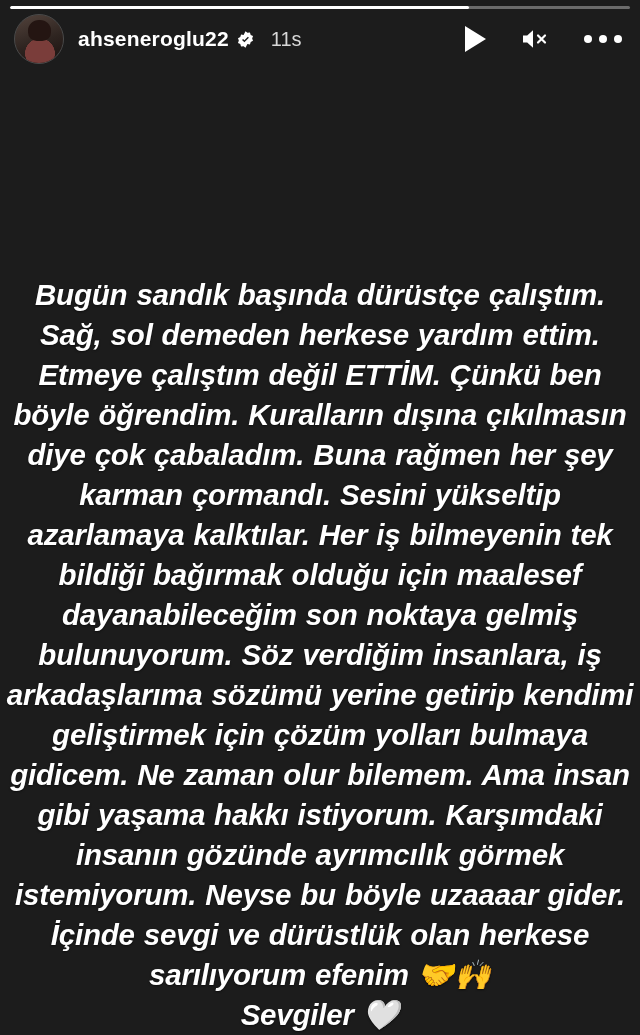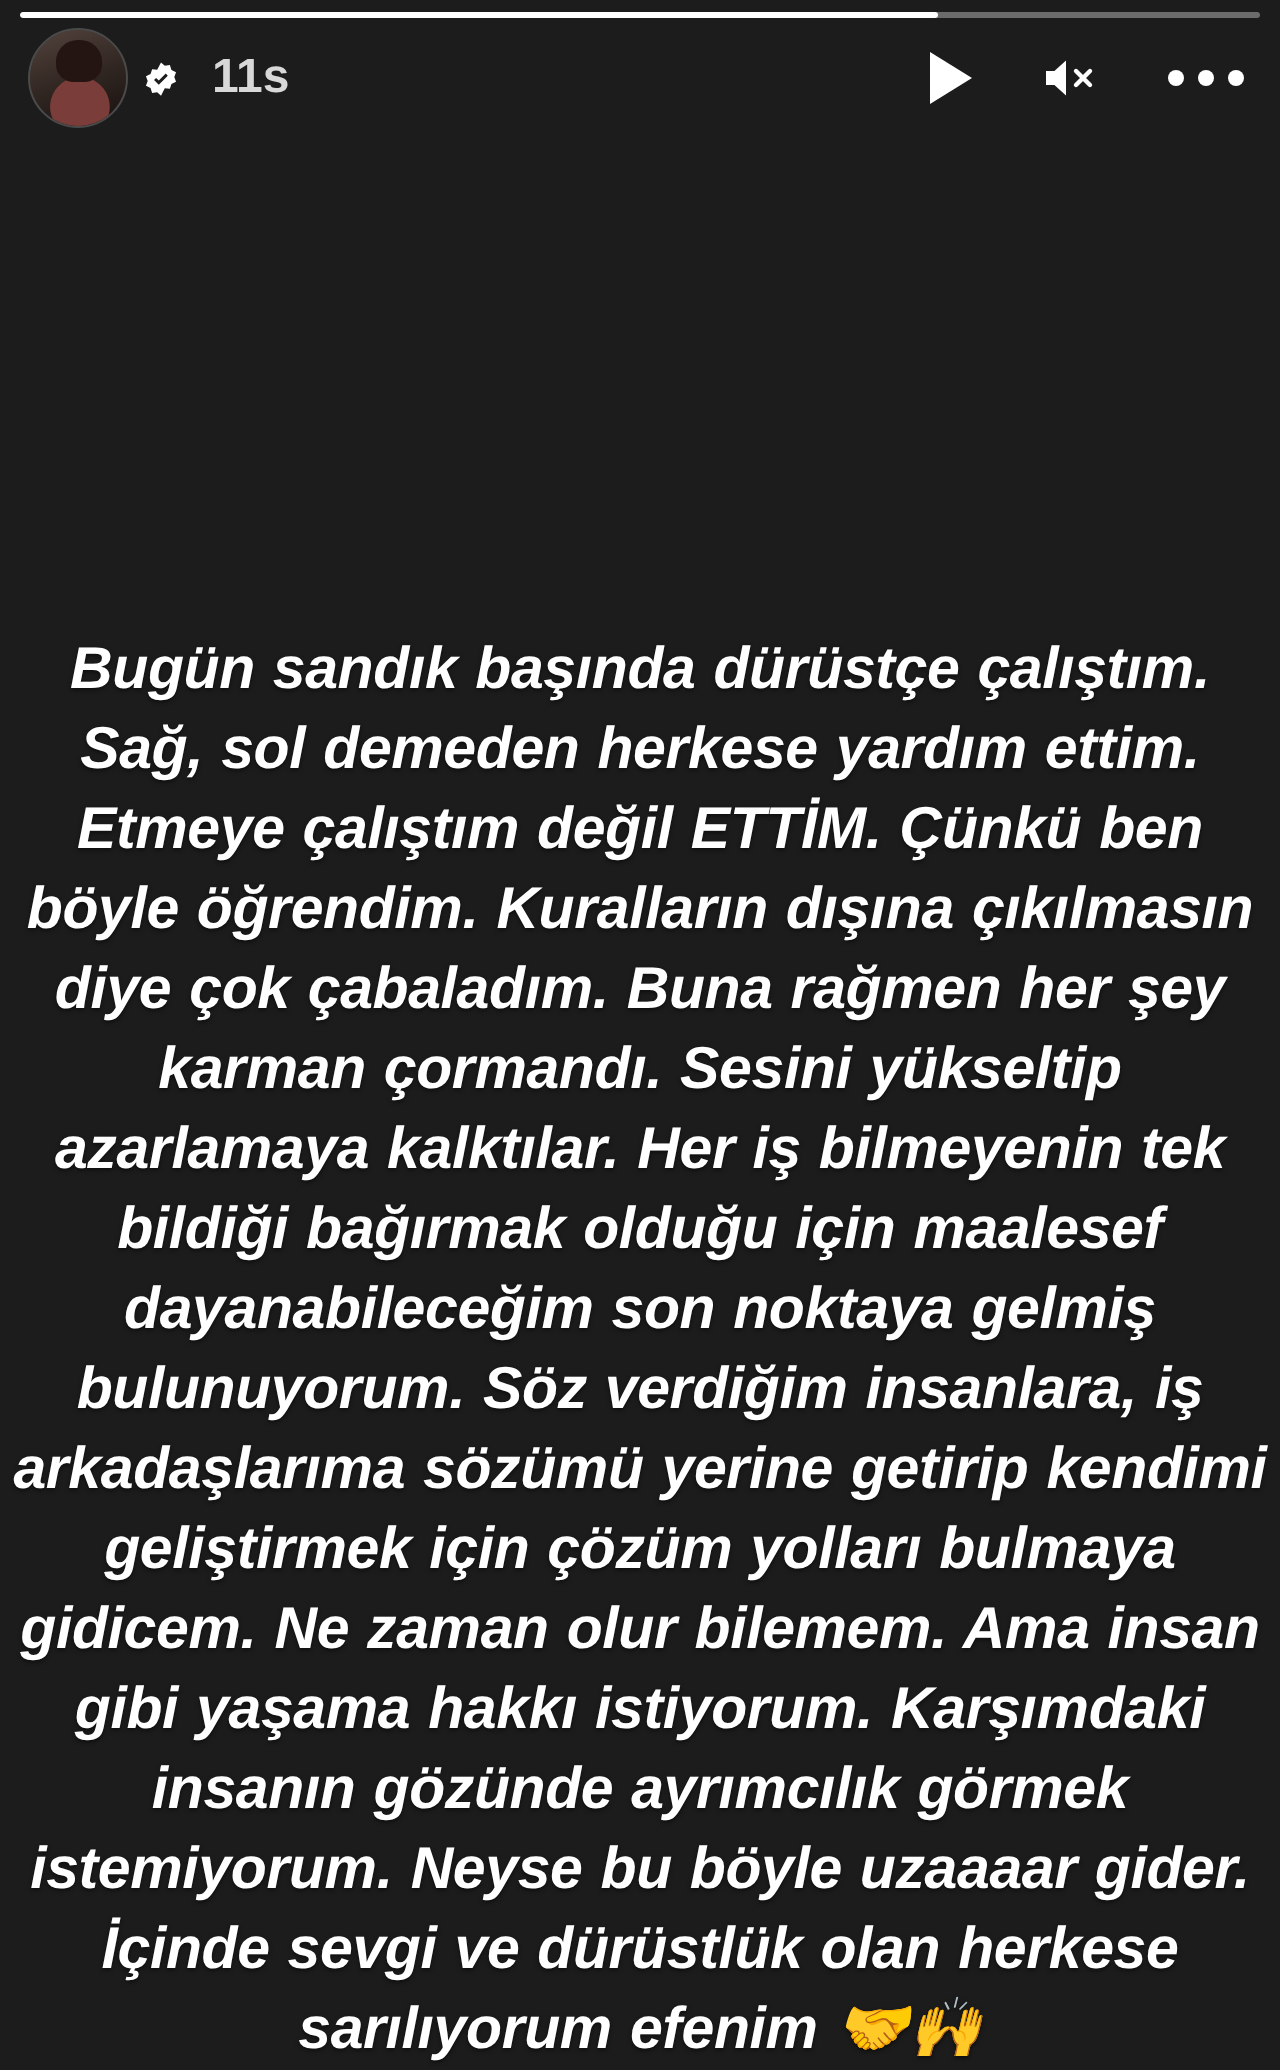--- a/index.html
+++ b/index.html
@@ -88,23 +88,23 @@
   }
   .verified {
     margin-left: 7px;
     width: 19px;
     height: 19px;
     flex: 0 0 auto;
     display: inline-block;
   }
   .timestamp {
     margin-left: 16px;
-    font-size: 24px;
+    font-size: 20px;
     color: #d8d8d8;
-    font-weight: 700;
+    font-weight: 400;
     white-space: nowrap;
   }
   .header-actions {
     margin-left: auto;
     display: flex;
     align-items: center;
     gap: 34px;
   }
   .icon-btn {
     display: flex;
@@ -165,20 +165,21 @@
     <div class="progress-fill" style="width: 74%;"></div>
   </div>
 
   <div class="header">
 
     <div class="avatar">
       <div class="av-bg"></div>
       <div class="av-hair"></div>
     </div>
 
+    <span class="username">ahseneroglu22</span>
 
     <span class="verified">
       <svg viewBox="0 0 24 24" width="19" height="19" aria-hidden="true">
         <path fill="#ffffff" d="M12 1.5l2.4 2.1 3.2-.4 1 3.1 2.9 1.4-1.1 3 1.1 3-2.9 1.4-1 3.1-3.2-.4L12 22.5l-2.4-2.1-3.2.4-1-3.1L2.5 16.3l1.1-3-1.1-3 2.9-1.4 1-3.1 3.2.4z"></path>
         <path fill="#1c1c1c" d="M10.6 15.6l-3-3 1.3-1.3 1.7 1.7 4.4-4.4 1.3 1.3z"></path>
       </svg>
     </span>
 
     <span class="timestamp">11s</span>
 
@@ -202,16 +203,17 @@
             <i></i>
         </span>
       </span>
 
     </div>
   </div>
 
   <div class="caption-wrap">
     <div class="caption">
       <span>Bugün sandık başında dürüstçe çalıştım. Sağ, sol demeden herkese yardım ettim. Etmeye çalıştım değil ETTİM. Çünkü ben böyle öğrendim. Kuralların dışına çıkılmasın diye çok çabaladım. Buna rağmen her şey karman çormandı. Sesini yükseltip azarlamaya kalktılar. Her iş bilmeyenin tek bildiği bağırmak olduğu için maalesef dayanabileceğim son noktaya gelmiş bulunuyorum. Söz verdiğim insanlara, iş arkadaşlarıma sözümü yerine getirip kendimi geliştirmek için çözüm yolları bulmaya gidicem. Ne zaman olur bilemem. Ama insan gibi yaşama hakkı istiyorum. Karşımdaki insanın gözünde ayrımcılık görmek istemiyorum. Neyse bu böyle uzaaaar gider. İçinde sevgi ve dürüstlük olan herkese sarılıyorum efenim 🤝🙌</span>
+      <span class="sig">Sevgiler 🤍</span>
     </div>
   </div>
 
 </div>
 
 </body></html>

